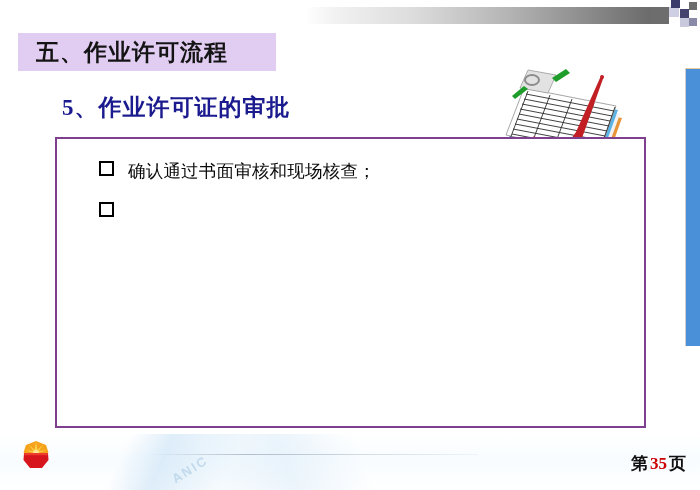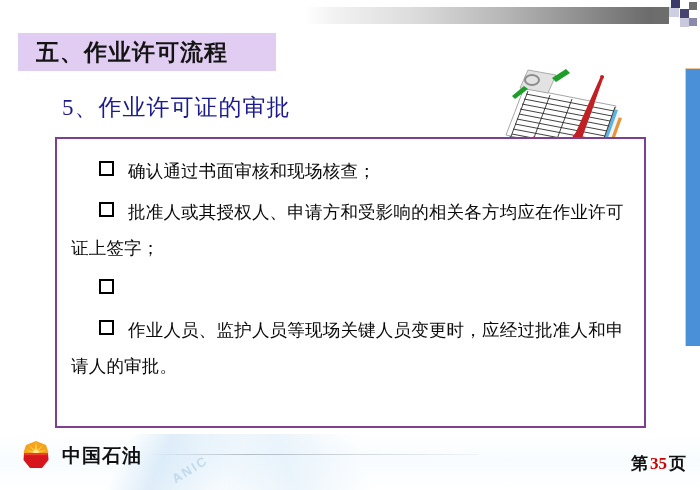--- a/index.html
+++ b/index.html
@@ -75,21 +75,21 @@
     white-space: nowrap;
   }
 
   
   .sub-heading {
     position: absolute;
     left: 62px;
     top: 92px;
     font-family: "Liberation Serif", "DejaVu Serif", serif;
     font-size: 23px;
-    font-weight: normal;
+    font-weight: bold;
     color: #1b1b8f;
     white-space: nowrap;
     letter-spacing: 1px;
   }
 
   
   .clipboard-art {
     position: absolute;
     left: 500px;
     top: 62px;
@@ -284,23 +284,21 @@
         <path d="M30 64 L55 84 L72 60 L96 6 L100 4 L78 66 L58 96 Z" fill="#c21f24"></path>
         <path d="M30 64 L55 84 L46 92 L24 72 Z" fill="#c21f24"></path>
         <circle cx="98" cy="5" r="2" fill="#c21f24"></circle>
       </g>
     </svg>
   </div>
 
   <div class="content-box">
     <div class="bullets">
       <div class="bullet"><span class="marker"></span><span>确认通过书面审核和现场核查；</span></div>
-      <div class="bullet"><span class="marker"></span><span>批准人或其授权人、申请方和受影响的相关各方均应在作业许可证上签字；</span></div>
       <div class="bullet"><span class="marker"></span></div>
-      <div class="bullet"><span class="marker"></span><span>作业人员、监护人员等现场关键人员变更时，应经过批准人和申请人的审批。</span></div>
     </div>
   </div>
 
   <div class="footer">
     <div class="footer-texture"></div>
     <div class="footer-hairline"></div>
     <div class="footer-watermark">ANIC</div>
   </div>
 
   <div class="logo-wrap">
@@ -312,20 +310,19 @@
           <polygon points="10.5,6.5 16.6,14.4 18,13.2"></polygon>
           <polygon points="25.5,6.5 19.4,14.4 18,13.2"></polygon>
           <polygon points="7,12 16.8,15.2 17.4,13.6"></polygon>
           <polygon points="29,12 19.2,15.2 18.6,13.6"></polygon>
         </g>
         <circle cx="18" cy="14.5" r="2.6" fill="#ffe79a"></circle>
         <path d="M6 15 L30 15 L30.5 22 L24 30 L12 30 L5.5 22 Z" fill="#d6151d"></path>
         <path d="M6 15 L30 15 L29.6 17.2 L6.4 17.2 Z" fill="#ef3b2b"></path>
       </svg>
     </div>
-    <span class="brand-text">中国石油</span>
   </div>
 
   <div class="page-num">
     <span>第</span><span class="num">35</span><span>页</span>
   </div>
 
 </div>
 
 </body></html>

